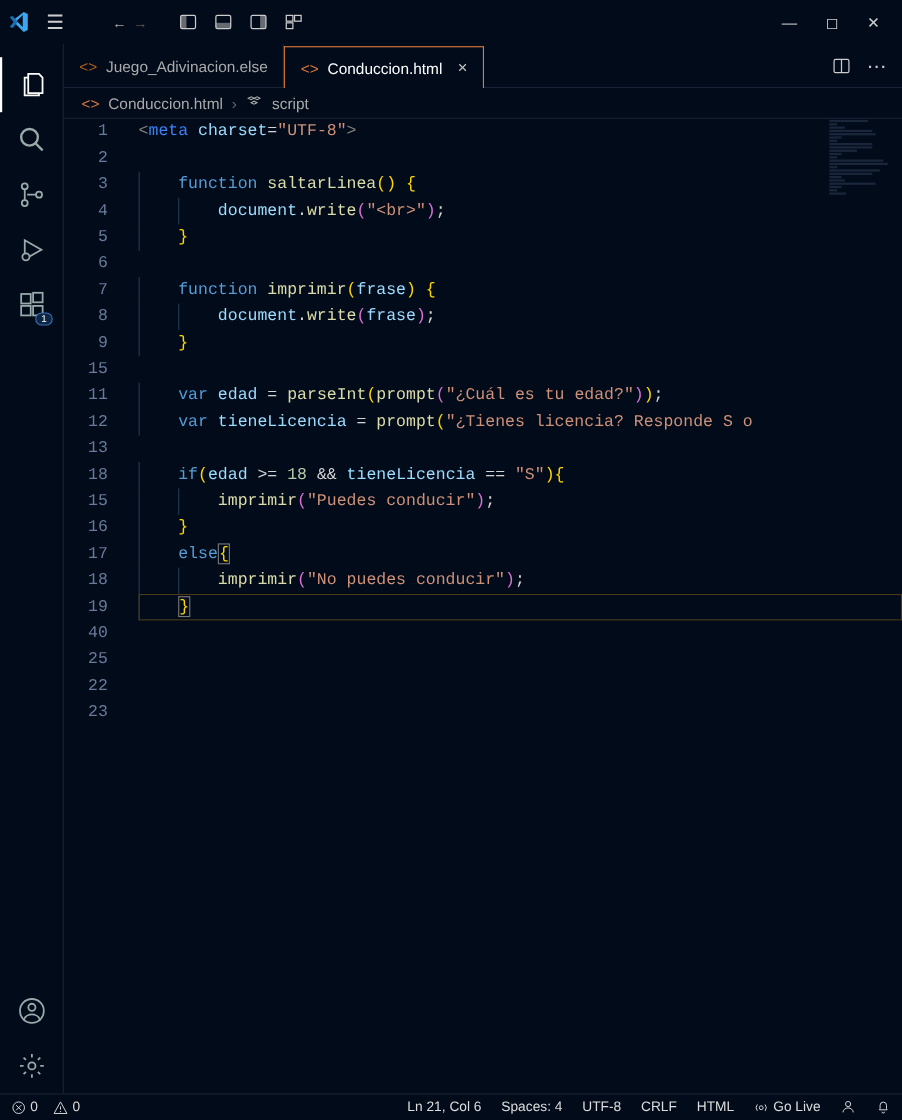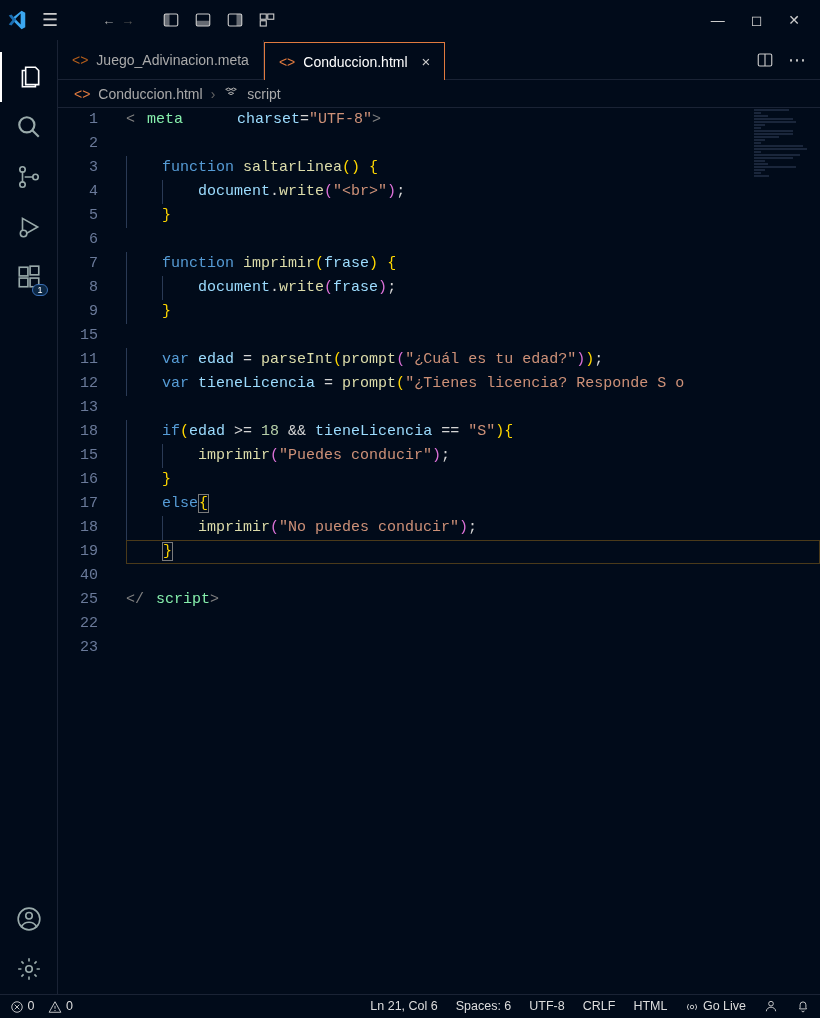--- a/index.html
+++ b/index.html
@@ -65,22 +65,22 @@
   .breadcrumb .sep { color: #666; }
   .breadcrumb .cubes { color: #aaa; }
   
   .editor { flex: 1; display: flex; font-family: Consolas, "Courier New", monospace; font-size: 15px; position: relative; overflow: hidden; }
   .gutter { width: 58px; text-align: right; padding-right: 18px; color: #6a7a9a; user-select: none; }
   .gutter .ln { height: 24px; line-height: 24px; }
   .code { flex: 1; position: relative; padding-left: 10px; }
   .code .line { height: 24px; line-height: 24px; white-space: pre; }
   .code .line.hl { outline: 1px solid #4a3a1a; outline-offset: -1px; }
   .c-gray { color: #808080; }
-  .c-tag { color: #86efac; margin-left: 12px; }
-  .c-attr { color: #9cdcfe; margin-left: 45px; }
+  .c-tag { color: #3b82f6; }
+  .c-attr { color: #9cdcfe; }
   .c-str { color: #ce9178; }
   .c-kw { color: #569cd6; }
   .c-fn { color: #dcdcaa; }
   .c-var { color: #9cdcfe; }
   .c-punc { color: #d4d4d4; }
   .c-brace-y { color: #ffd700; }
   .c-brace-p { color: #da70d6; }
   .c-num { color: #b5cea8; }
   .c-cursor-box { border: 1px solid #7a7a7a; }
   .minimap { position: absolute; right: 0; top: 0; width: 70px; height: 100%; opacity: 0.35; }
@@ -186,21 +186,21 @@
           <path stroke="#9aa" stroke-width="1.5" fill="none" d="M12 2v3M12 19v3M2 12h3M19 12h3M5 5l2 2M17 17l2 2M19 5l-2 2M7 17l-2 2"></path>
         </svg>
     </div>
   </div>
 
   <div class="editor-col">
 
     <div class="tabs">
       <div class="tab">
         <span class="fileicon">&lt;&gt;</span>
-        <span>Juego_Adivinacion.meta</span>
+        <span>Juego_Adivinacion.else</span>
       </div>
       <div class="tab active">
         <span class="fileicon">&lt;&gt;</span>
         <span>Conduccion.html</span>
         <span class="close">×</span>
       </div>
       <div class="tab-actions">
         <svg viewBox="0 0 24 24">
             <rect x="3" y="4" width="18" height="16" rx="2" stroke="#ccc" stroke-width="1.5" fill="none"></rect>
             <line x1="12" y1="4" x2="12" y2="20" stroke="#ccc" stroke-width="1.5"></line>
@@ -261,21 +261,20 @@
           <div class="line"><span style="display:inline-block;width:1px;height:24px;background:#2a3a55;vertical-align:top;margin-right:-1px"></span>    <span class="c-kw">var</span><span class="c-punc"> </span><span class="c-var">edad</span><span class="c-punc"> = </span><span class="c-fn">parseInt</span><span class="c-brace-y">(</span><span class="c-fn">prompt</span><span class="c-brace-p">(</span><span class="c-str">"¿Cuál es tu edad?"</span><span class="c-brace-p">)</span><span class="c-brace-y">)</span><span class="c-punc">;</span></div>
           <div class="line"><span style="display:inline-block;width:1px;height:24px;background:#2a3a55;vertical-align:top;margin-right:-1px"></span>    <span class="c-kw">var</span><span class="c-punc"> </span><span class="c-var">tieneLicencia</span><span class="c-punc"> = </span><span class="c-fn">prompt</span><span class="c-brace-y">(</span><span class="c-str">"¿Tienes licencia? Responde S o</span></div>
           <div class="line"></div>
           <div class="line"><span style="display:inline-block;width:1px;height:24px;background:#2a3a55;vertical-align:top;margin-right:-1px"></span>    <span class="c-kw">if</span><span class="c-brace-y">(</span><span class="c-var">edad</span><span class="c-punc"> &gt;= </span><span class="c-num">18</span><span class="c-punc"> &amp;&amp; </span><span class="c-var">tieneLicencia</span><span class="c-punc"> == </span><span class="c-str">"S"</span><span class="c-brace-y">)</span><span class="c-brace-y">{</span></div>
           <div class="line"><span style="display:inline-block;width:1px;height:24px;background:#2a3a55;vertical-align:top;margin-right:-1px"></span>    <span style="display:inline-block;width:1px;height:24px;background:#2a3a55;vertical-align:top;margin-right:-1px"></span>    <span class="c-fn">imprimir</span><span class="c-brace-p">(</span><span class="c-str">"Puedes conducir"</span><span class="c-brace-p">)</span><span class="c-punc">;</span></div>
           <div class="line"><span style="display:inline-block;width:1px;height:24px;background:#2a3a55;vertical-align:top;margin-right:-1px"></span>    <span class="c-brace-y">}</span></div>
           <div class="line"><span style="display:inline-block;width:1px;height:24px;background:#2a3a55;vertical-align:top;margin-right:-1px"></span>    <span class="c-kw">else</span><span class="c-brace-y c-cursor-box">{</span></div>
           <div class="line"><span style="display:inline-block;width:1px;height:24px;background:#2a3a55;vertical-align:top;margin-right:-1px"></span>    <span style="display:inline-block;width:1px;height:24px;background:#2a3a55;vertical-align:top;margin-right:-1px"></span>    <span class="c-fn">imprimir</span><span class="c-brace-p">(</span><span class="c-str">"No puedes conducir"</span><span class="c-brace-p">)</span><span class="c-punc">;</span></div>
           <div class="line hl"><span style="display:inline-block;width:1px;height:24px;background:#2a3a55;vertical-align:top;margin-right:-1px"></span>    <span class="c-brace-y c-cursor-box">}</span></div>
           <div class="line"></div>
-          <div class="line"><span class="c-gray">&lt;/</span><span class="c-tag">script</span><span class="c-gray">&gt;</span></div>
         </div>
       <div class="minimap">
         <div class="mline" style="width:50%"></div>
           <div class="mline" style="width:10%"></div>
         <div class="mline" style="width:20%"></div>
           <div class="mline" style="width:55%"></div>
         <div class="mline" style="width:60%"></div>
           <div class="mline" style="width:15%"></div>
         <div class="mline" style="width:10%"></div>
           <div class="mline" style="width:55%"></div>
@@ -311,21 +310,21 @@
   <span>
     <svg viewBox="0 0 24 24">
         <path stroke="#ddd" stroke-width="1.5" fill="none" d="M12 3l10 18H2z"></path>
         <line x1="12" y1="10" x2="12" y2="15" stroke="#ddd" stroke-width="1.5"></line>
         <circle cx="12" cy="18" r="1" fill="#ddd"></circle>
       </svg>
     <span>0</span>
   </span>
   <div class="right">
     <span>Ln 21, Col 6</span>
-    <span>Spaces: 6</span>
+    <span>Spaces: 4</span>
     <span>UTF-8</span>
     <span>CRLF</span>
     <span>HTML</span>
     <span>
       <svg viewBox="0 0 24 24">
           <circle cx="12" cy="12" r="3" stroke="#ddd" stroke-width="1.5" fill="none"></circle>
           <path stroke="#ddd" stroke-width="1.5" fill="none" d="M6 7a8 8 0 000 10M18 7a8 8 0 010 10"></path>
         </svg>
       <span>Go Live</span>
     </span>

